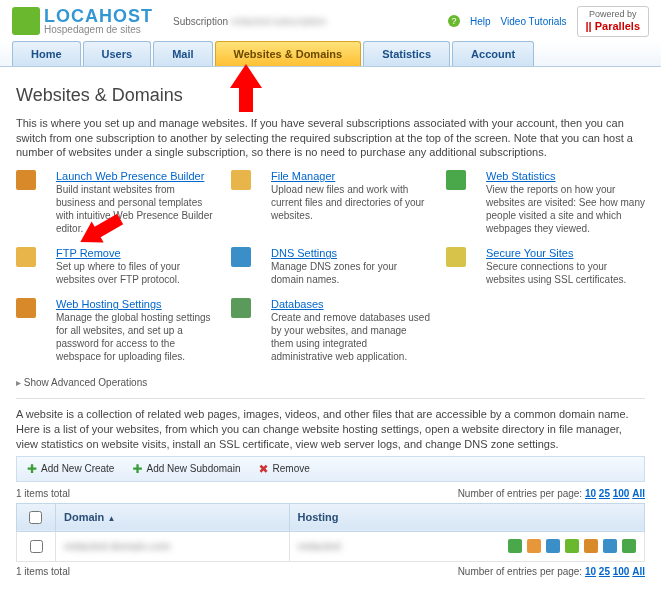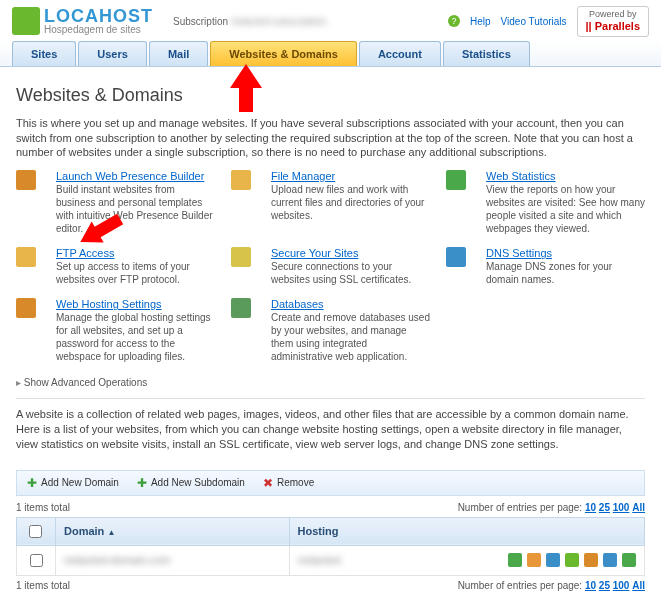--- a/index.html
+++ b/index.html
@@ -82,21 +82,21 @@
     border-radius: 2px;
   }
   .tool-body { flex: 1; }
   .tool-title { color: #0066cc; text-decoration: underline; font-size: 11px; cursor: pointer; display: inline-block; }
   .tool-desc  { font-size: 10px; color: #555; line-height: 1.3; margin-top: 1px; }
   .adv {
     font-size: 10px; color: #555; margin: 6px 0 10px; cursor: pointer;
   }
   .adv::before { content: "▸ "; color: #888; }
   hr.sep { border: none; border-top: 1px solid #e0e0e0; margin: 8px 0; }
-  .note { font-size: 11px; color: #444; line-height: 1.35; margin-bottom: 18px; }
+  .note { font-size: 11px; color: #444; line-height: 1.35; margin-bottom: 4px; }
   
   .toolbar {
     display: flex; gap: 18px;
     background: linear-gradient(#f4f9ff,#e4effa);
     border: 1px solid #cddfee;
     padding: 5px 10px;
     font-size: 10px;
     margin-bottom: 6px;
   }
   .tbtn { color: #333; cursor: pointer; display: flex; align-items: center; gap: 4px; }
@@ -180,26 +180,26 @@
       <a class="hdr-link">Help</a>
       <a class="hdr-link">Video Tutorials</a>
       <div class="powered">
         <div>Powered by</div>
         <b>|| Parallels</b>
       </div>
     </div>
   </div>
 
   <div class="nav" id="nav">
-      <div class="tab">Sites</div>
+      <div class="tab">Home</div>
       <div class="tab">Users</div>
       <div class="tab">Mail</div>
       <div class="tab active">Websites &amp; Domains</div>
+      <div class="tab">Statistics</div>
       <div class="tab">Account</div>
-      <div class="tab">Statistics</div>
     </div>
 
   <div class="arrow arrow1"></div>
   <div class="arrow arrow2"></div>
 
   <div class="body">
     <h1>Websites &amp; Domains</h1>
     <div class="intro">This is where you set up and manage websites. If you have several subscriptions associated with your account, then you can switch from one subscription to another by selecting the required subscription at the top of the screen. Note that you can host a number of websites under a single subscription, so there is no need to purchase any additional subscriptions.</div>
 
     <div class="tools" id="tools">
@@ -210,48 +210,48 @@
         <div class="tool">
           <div class="tool-icon" style="background: rgb(231, 181, 74);"></div>
           <div class="tool-body"><a class="tool-title">File Manager</a><div class="tool-desc">Upload new files and work with current files and directories of your websites.</div></div>
         </div>
         <div class="tool">
           <div class="tool-icon" style="background: rgb(74, 167, 74);"></div>
           <div class="tool-body"><a class="tool-title">Web Statistics</a><div class="tool-desc">View the reports on how your websites are visited: See how many people visited a site and which webpages they viewed.</div></div>
         </div>
         <div class="tool">
           <div class="tool-icon" style="background: rgb(231, 181, 74);"></div>
-          <div class="tool-body"><a class="tool-title">FTP Access</a><div class="tool-desc">Set up access to items of your websites over FTP protocol.</div></div>
+          <div class="tool-body"><a class="tool-title">FTP Remove</a><div class="tool-desc">Set up where to files of your websites over FTP protocol.</div></div>
+        </div>
+        <div class="tool">
+          <div class="tool-icon" style="background: rgb(58, 143, 200);"></div>
+          <div class="tool-body"><a class="tool-title">DNS Settings</a><div class="tool-desc">Manage DNS zones for your domain names.</div></div>
         </div>
         <div class="tool">
           <div class="tool-icon" style="background: rgb(216, 195, 74);"></div>
           <div class="tool-body"><a class="tool-title">Secure Your Sites</a><div class="tool-desc">Secure connections to your websites using SSL certificates.</div></div>
-        </div>
-        <div class="tool">
-          <div class="tool-icon" style="background: rgb(58, 143, 200);"></div>
-          <div class="tool-body"><a class="tool-title">DNS Settings</a><div class="tool-desc">Manage DNS zones for your domain names.</div></div>
         </div>
         <div class="tool">
           <div class="tool-icon" style="background: rgb(216, 138, 42);"></div>
           <div class="tool-body"><a class="tool-title">Web Hosting Settings</a><div class="tool-desc">Manage the global hosting settings for all websites, and set up a password for access to the webspace for uploading files.</div></div>
         </div>
         <div class="tool">
           <div class="tool-icon" style="background: rgb(90, 154, 90);"></div>
           <div class="tool-body"><a class="tool-title">Databases</a><div class="tool-desc">Create and remove databases used by your websites, and manage them using integrated administrative web application.</div></div>
         </div>
       </div>
 
     <div class="adv">Show Advanced Operations</div>
     <hr class="sep">
     <div class="note">A website is a collection of related web pages, images, videos, and other files that are accessible by a common domain name. Here is a list of your websites, from which you can change website hosting settings, open a website directory in file manager, view statistics on website visits, install an SSL certificate, view web server logs, and change DNS zone settings.</div>
 
     <div class="toolbar">
       <span class="tbtn add">
         <span class="glyph">✚</span>
-        <span>Add New Domain</span>
+        <span>Add New Create</span>
       </span>
       <span class="tbtn add">
         <span class="glyph">✚</span>
         <span>Add New Subdomain</span>
       </span>
       <span class="tbtn rem">
         <span class="glyph">✖</span>
         <span>Remove</span>
       </span>
     </div>

